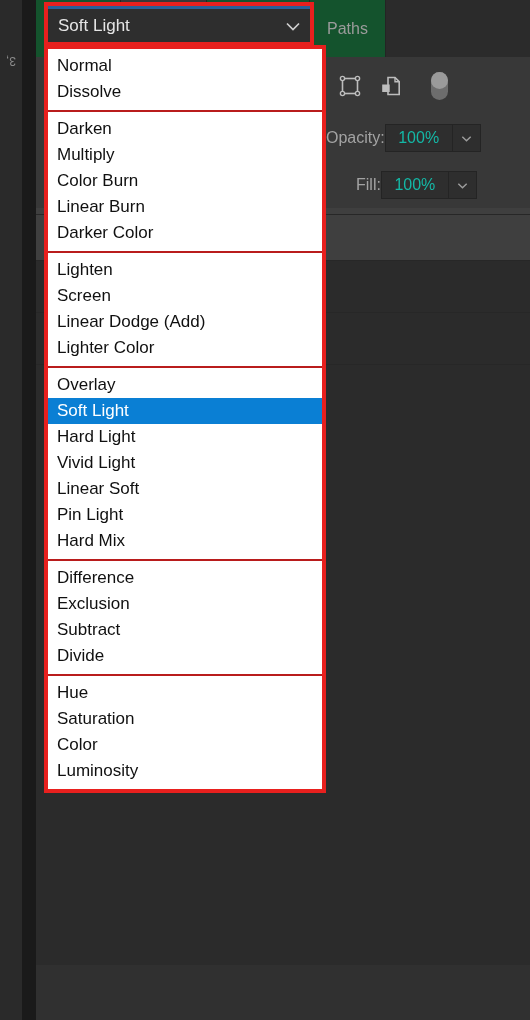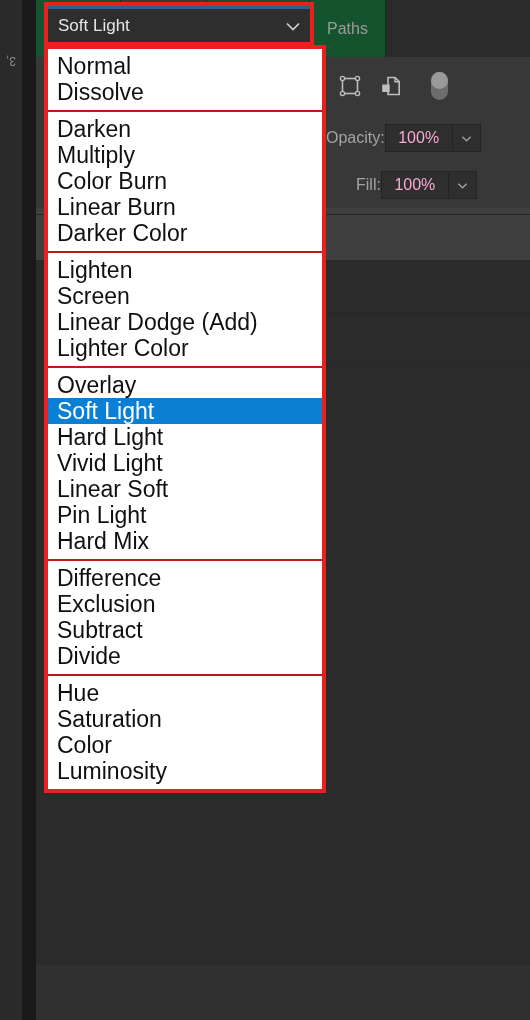--- a/index.html
+++ b/index.html
@@ -53,21 +53,21 @@
 
   
   .bmrow  { position:absolute; left:0; top:115px; width:494px; height:48px; background:#383838; }
   .fillrow{ position:absolute; left:0; top:163px; width:494px; height:45px; background:#383838; }
 
   .opac-grp { position:absolute; display:flex; align-items:center; }
   .opac-lab { font-size:16px; color:#a3a3a3; }
   .numbox {
     width:68px; height:28px; background:#2e2e2e; border:1px solid #242424;
     display:flex; align-items:center; justify-content:center;
-    font-size:16px; color:#f9a8d4;
+    font-size:16px; color:#14b8a6;
   }
   .numchev { width:28px; height:28px; background:#2e2e2e; border:1px solid #242424; border-left:none;
              display:flex; align-items:center; justify-content:center; }
 
   
   .layerstack { position:absolute; left:0; top:208px; width:494px; bottom:0; background:#303030; }
   .lrow { width:100%; border-bottom:1px solid #272727; }
   .lrow.sel { background:#3f3f3f; }
   .lrow.norm { background:#2b2b2b; }
 
@@ -89,21 +89,21 @@
   .dropdown {
     position:absolute; left:8px; top:45px; width:282px;
     border:4px solid #e8201e; background:#ffffff;
     z-index:25; padding:0;
   }
   .group { padding:4px 0 5px 0; }
   .group + .group { border-top:2px solid #b91c1c; }
   .item {
     height:26px; line-height:26px;
     padding-left:9px; padding-right:8px;
-    font-size:23px; color:#101010; white-space:nowrap;
+    font-size:17px; color:#101010; white-space:nowrap;
   }
   .item.selected { background:#0a7fd4; color:#ffffff; }
 </style>
 </head>
 <body>
 
 <div id="root">
 
   <div class="gutter-a"></div>
   <div class="gutter-b"></div>

